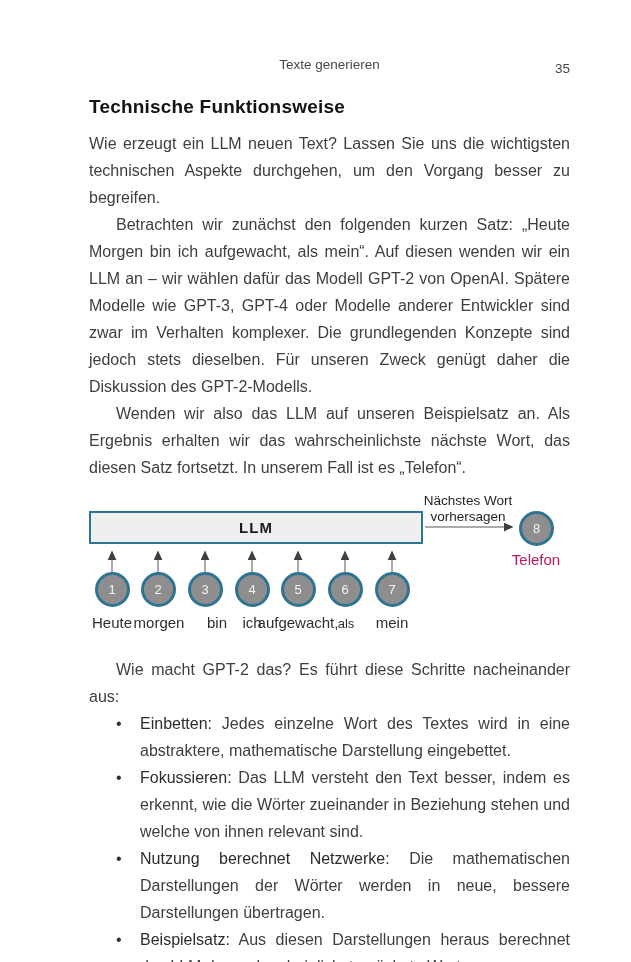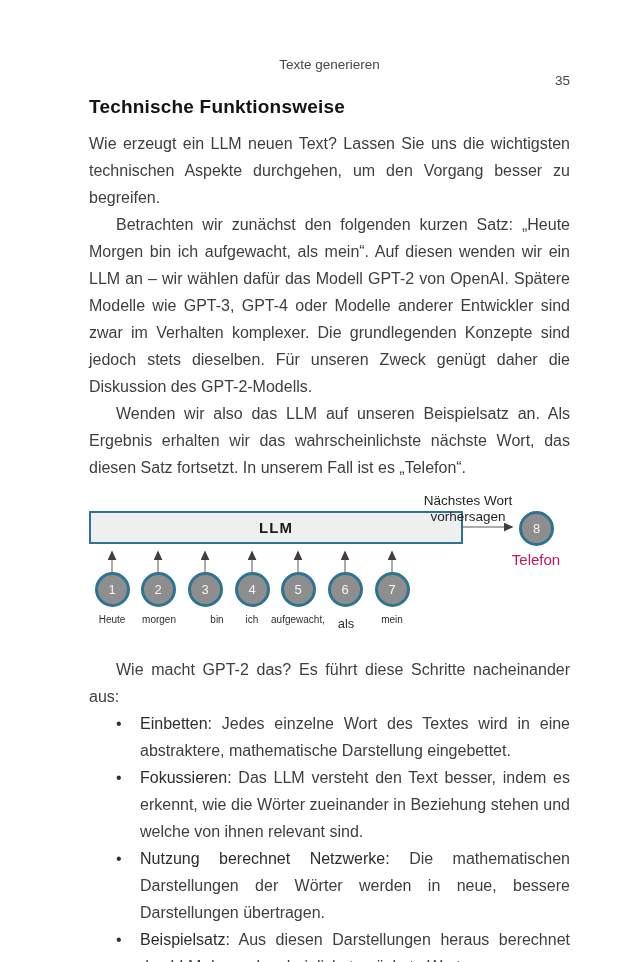--- a/index.html
+++ b/index.html
@@ -27,21 +27,21 @@
   }
   
   .page-header{
     position:relative;
     margin-top:57px;
     height:18px;
     font-size:13.5px;
     color:#474747;
   }
   .header-title{display:block;text-align:center;}
-  .header-pagenum{position:absolute;right:0;top:16px;}
+  .header-pagenum{position:absolute;right:0;top:4px;}
   
   .section-heading{
     margin:21px 0 12px 0;
     font-size:19px;
     font-weight:800;
     letter-spacing:.2px;
     color:#141414;
   }
   
   .body-p{
@@ -69,21 +69,21 @@
   .bullet-label{font-weight:400;color:#2c2c2c;}
   
   .diagram{
     position:relative;
     height:140px;
     margin:15px 0 20px 0;
   }
   .diagram svg.arrows{position:absolute;left:0;top:0;}
   .llm-box{
     position:absolute;left:0;top:15px;
-    width:374px;height:33px;
+    width:334px;height:33px;
     background:var(--box-fill);
     border:2px solid var(--box-border);
     display:flex;align-items:center;justify-content:center;
     font-size:15px;font-weight:700;letter-spacing:1px;color:#1b1b1b;
   }
   .predict-label{
     position:absolute;left:320px;top:-3px;width:118px;
     text-align:center;
     font-size:13.5px;line-height:16px;color:#1f1f1f;
   }
@@ -100,21 +100,21 @@
   .tok-circle:nth-of-type(2){left:51.5px;}
   .tok-circle:nth-of-type(3){left:98.5px;}
   .tok-circle:nth-of-type(4){left:145.5px;}
   .tok-circle:nth-of-type(5){left:191.5px;}
   .tok-circle:nth-of-type(6){left:238.5px;}
   .tok-circle:nth-of-type(7){left:285.5px;}
   .out-circle{left:430px;top:15px;}
   .tok-word{
     position:absolute;top:118px;
     transform:translateX(-50%);
-    font-size:10px;color:#2e2e2e;white-space:nowrap;
+    font-size:15px;color:#2e2e2e;white-space:nowrap;
   }
   .word-1{left:23px;}
   .word-2{left:70px;}
   .word-3{left:128px;}
   .word-4{left:163px;}
   .word-5{left:209px;}
   .word-6{left:257px;font-size:13px;top:120px;}
   .word-7{left:303px;}
   .out-word{
     position:absolute;left:447px;top:55px;

